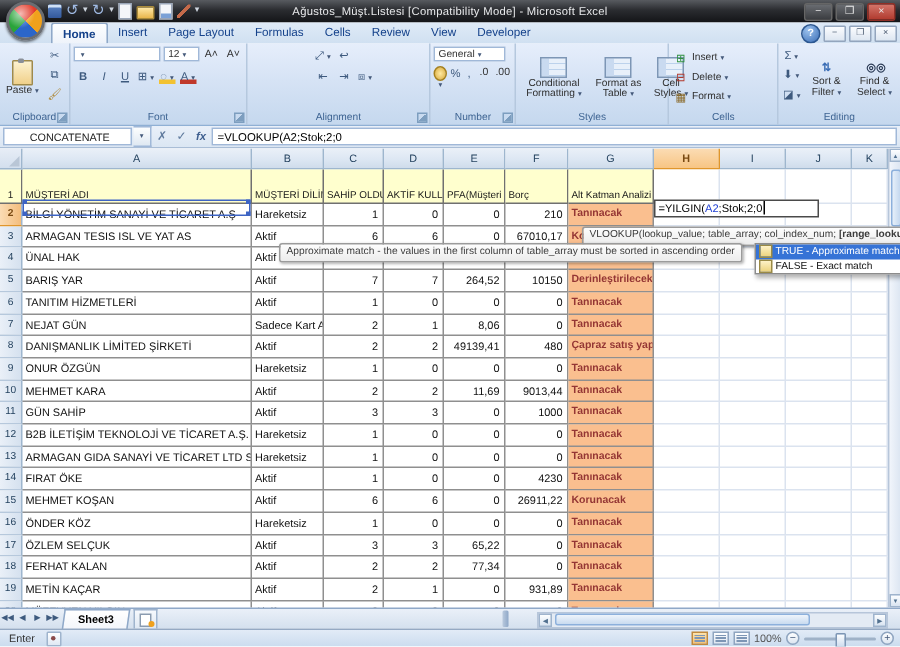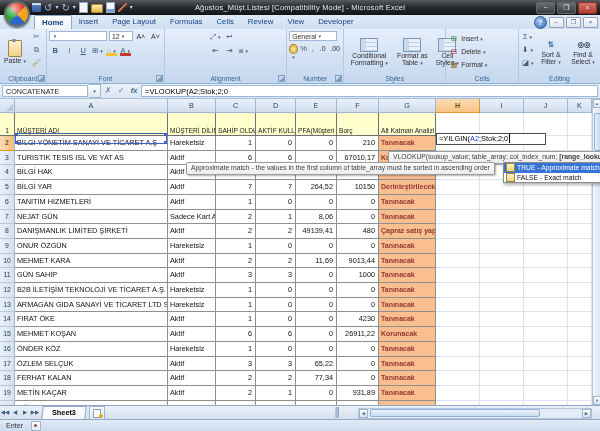--- a/index.html
+++ b/index.html
@@ -61,21 +61,21 @@
   .minitable{width:16px;height:12px;border:1px solid #7d96b5;background:
     linear-gradient(90deg,#c9daf0 0 5px,transparent 5px),
     repeating-linear-gradient(180deg,#e8f0fa 0 3px,#bcd2ec 3px 4px);}
   .coin{width:8px;height:8px;border-radius:50%;background:radial-gradient(#ffe9a0,#d8a93c);border:1px solid #a5801f;}
   .szbtn{font-size:7px;color:#333;}
 
   
   #fbar{position:absolute;left:0;top:84px;width:600px;height:15px;background:linear-gradient(#e9f0f9,#dbe6f3);
     border-bottom:1px solid #a9bdd6;display:flex;align-items:center;padding:1px 2px;box-sizing:border-box;gap:1px;}
   #namebox{width:86px;height:12px;background:#fff;border:1px solid #a0b8d8;font-size:7.2px;line-height:12px;
-    padding-left:3px;color:#222;box-sizing:border-box;}
+    padding-left:3px;color:#222;box-sizing:border-box;text-align:center;}
   #namedd{width:11px;height:12px;background:linear-gradient(#fdfefe,#dfe8f2);border:1px solid #a0b8d8;border-left:none;
     font-size:5px;color:#44597a;text-align:center;line-height:12px;}
   .fbtn{width:12px;height:12px;font-size:8px;line-height:12px;text-align:center;color:#5f7a9d;}
   .fbtn.fx{font-style:italic;font-weight:bold;font-size:7.5px;color:#3f5f8f;}
   #finput{flex:1;height:12px;background:#fff;border:1px solid #a0b8d8;font-size:7.6px;line-height:12px;
     padding-left:3px;color:#000;box-sizing:border-box;white-space:nowrap;overflow:hidden;}
 
   
   #gridwrap{position:absolute;left:0;top:99px;width:600px;height:306px;background:#fff;overflow:hidden;}
   #sheet{border-collapse:separate;border-spacing:0;table-layout:fixed;width:592px;}
@@ -402,49 +402,49 @@
             <td class="c-data num">0</td>
             <td class="c-data num">210</td>
             <td class="c-data gcell">Tanınacak</td>
             <td class="c-plain"></td>
             <td class="c-plain"></td>
             <td class="c-plain"></td>
             <td class="c-plain"></td>
           </tr>
           <tr>
             <td class="gut">3</td>
-            <td class="c-data">TURISTIK TESIS ISL VE YAT AS</td>
+            <td class="c-data">ARMAGAN TESIS ISL VE YAT AS</td>
             <td class="c-data">Aktif</td>
             <td class="c-data num">6</td>
             <td class="c-data num">6</td>
             <td class="c-data num">0</td>
             <td class="c-data num">67010,17</td>
             <td class="c-data gcell">Korunacak</td>
             <td class="c-plain"></td>
             <td class="c-plain"></td>
             <td class="c-plain"></td>
             <td class="c-plain"></td>
           </tr>
           <tr>
             <td class="gut">4</td>
-            <td class="c-data">BİLGİ HAK</td>
+            <td class="c-data">ÜNAL HAK</td>
             <td class="c-data">Aktif</td>
             <td class="c-data num"></td>
             <td class="c-data num"></td>
             <td class="c-data num"></td>
             <td class="c-data num"></td>
             <td class="c-data gcell"></td>
             <td class="c-plain"></td>
             <td class="c-plain"></td>
             <td class="c-plain"></td>
             <td class="c-plain"></td>
           </tr>
           <tr>
             <td class="gut">5</td>
-            <td class="c-data">BİLGİ YAR</td>
+            <td class="c-data">BARIŞ YAR</td>
             <td class="c-data">Aktif</td>
             <td class="c-data num">7</td>
             <td class="c-data num">7</td>
             <td class="c-data num">264,52</td>
             <td class="c-data num">10150</td>
             <td class="c-data gcell">Derinleştirilecek</td>
             <td class="c-plain"></td>
             <td class="c-plain"></td>
             <td class="c-plain"></td>
             <td class="c-plain"></td>
@@ -708,14 +708,31 @@
     <div id="hscroll">
       <span class="harrow" style="left:0;">◀</span>
       <div id="hthumb"></div>
       <span class="harrow" style="right:0;">▶</span>
     </div>
   </div>
 
   <div id="statusbar">
     <span id="mode">Enter</span>
     <span id="recico"></span>
+    <div id="sb-right">
+      <span class="viewbtn active">
+          <i></i>
+        </span>
+      <span class="viewbtn">
+          <i></i>
+        </span>
+      <span class="viewbtn">
+          <i></i>
+        </span>
+      <span id="zoomlvl">100%</span>
+      <span class="zbtn">−</span>
+      <span id="zslider">
+          <span id="zknob"></span>
+        </span>
+      <span class="zbtn">+</span>
+    </div>
   </div>
 </div>
 
 </body></html>

